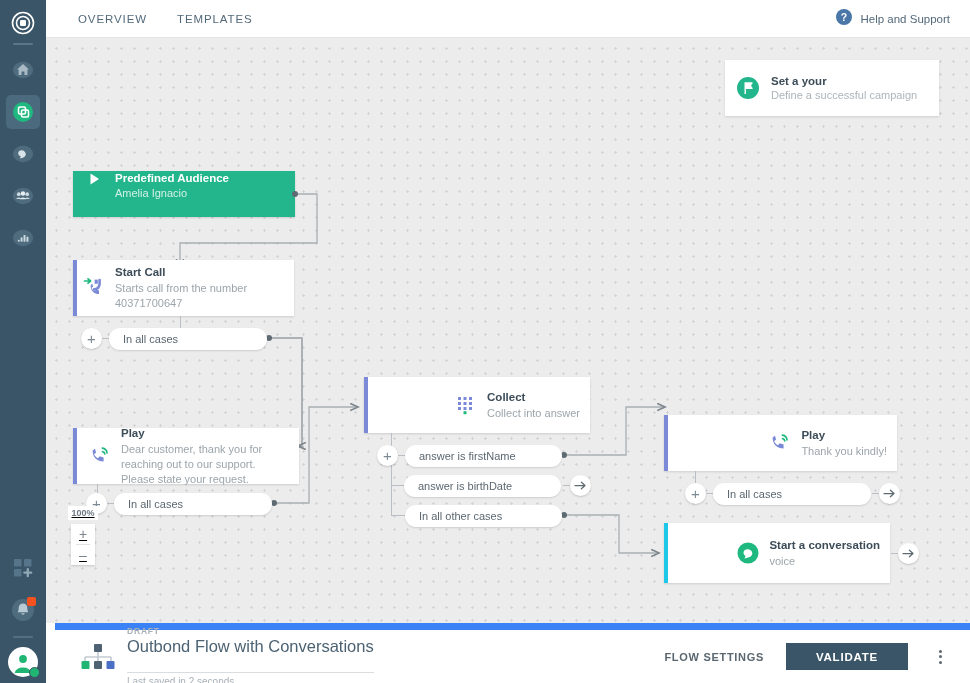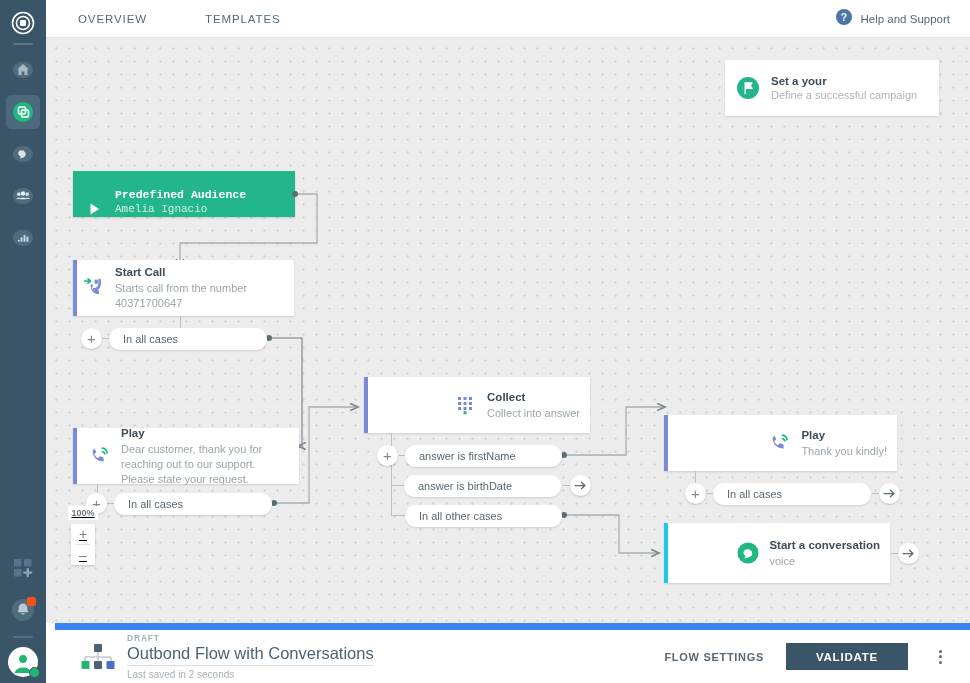--- a/index.html
+++ b/index.html
@@ -44,21 +44,21 @@
   }
   .avatar-gear {
     position: absolute; right: -2px; bottom: -1px; width: 11px; height: 11px;
     border-radius: 50%; background: #21b573; border: 1.5px solid #3a5567;
   }
 
   
   .topbar {
     position: absolute; left: 46px; top: 0; right: 0; height: 38px;
     background: #ffffff; border-bottom: 1px solid #e2e4e6;
-    display: flex; align-items: center; gap: 28px;
+    display: flex; align-items: center;
   }
   .tab {
     font-size: 11.5px; letter-spacing: .9px; color: #53697a;
     padding: 0 0; margin-left: 30px; cursor: pointer; height: 38px;
     display: flex; align-items: center;
   }
   .tab:first-child { margin-left: 32px; }
   .topbar-right {
     margin-left: auto; margin-right: 20px; display: flex; align-items: center; cursor: pointer;
   }
@@ -92,22 +92,22 @@
   .card .s { font-size: 11px; color: #9ca5ab; line-height: 15px; margin-top: 1px; }
 
   
   .cta { position: absolute; background: #fff; box-shadow: 0 1px 2px rgba(0,0,0,.12);
          display: flex; align-items: center; cursor: pointer; }
   .cta .t { font-size: 11.5px; font-weight: bold; color: #3c4c58; }
   .cta .s { font-size: 11px; color: #adb4b9; margin-top: 2px; }
 
   
   .green-card {
-    position: absolute; background: #23b58c; display: flex; align-items: flex-end;
-    box-shadow: 0 1px 2px rgba(0,0,0,.13); cursor: pointer; font-family: Liberation Mono, monospace;
+    position: absolute; background: #23b58c; display: flex; align-items: flex-start;
+    box-shadow: 0 1px 2px rgba(0,0,0,.13); cursor: pointer;
   }
   .green-card .t { font-size: 11.5px; font-weight: bold; color: #ffffff; line-height: 15px; }
   .green-card .s { font-size: 11px; color: #d2f0e6; line-height: 15px; }
 
   
   .pill {
     position: absolute; height: 22px; background: #ffffff; border-radius: 11px;
     display: flex; align-items: center; padding: 0 14px;
     font-size: 11px; color: #5b6770;
     box-shadow: 0 1px 2px rgba(0,0,0,.13); cursor: pointer;
@@ -150,21 +150,21 @@
   .bottombar {
     position: absolute; left: 55px; right: 0; bottom: 0; height: 60px;
     background: #ffffff; border-top: 7px solid #3b82f6;
     display: flex; align-items: center; padding: 0 20px;
   }
   .flow-icon { width: 46px; display: flex; align-items: center; justify-content: center; }
   .flow-meta { margin-left: 6px; }
   .flow-draft { font-size: 8.5px; letter-spacing: .8px; color: #a8b0b6; font-weight: bold; }
   .flow-title {
     font-size: 16.5px; color: #4b6273; line-height: 21px;
-    border-bottom: 1px solid #d9dde0; display: inline-block; padding-bottom: 1px; cursor: text;
+    border-bottom: 1px solid #d9dde0; display: inline-block; padding-bottom: 15px; cursor: text;
   }
   .flow-saved { font-size: 10px; color: #a8b0b6; margin-top: 3px; }
   .bottom-right { margin-left: auto; display: flex; align-items: center; }
   .flow-settings {
     font-size: 11px; letter-spacing: .7px; font-weight: bold; color: #5b6770;
     margin-right: 22px; cursor: pointer;
   }
   .validate-btn {
     background: #3a5567; color: #ffffff; font-size: 11.5px; letter-spacing: .8px;
     font-weight: bold; width: 122px; height: 27px;

